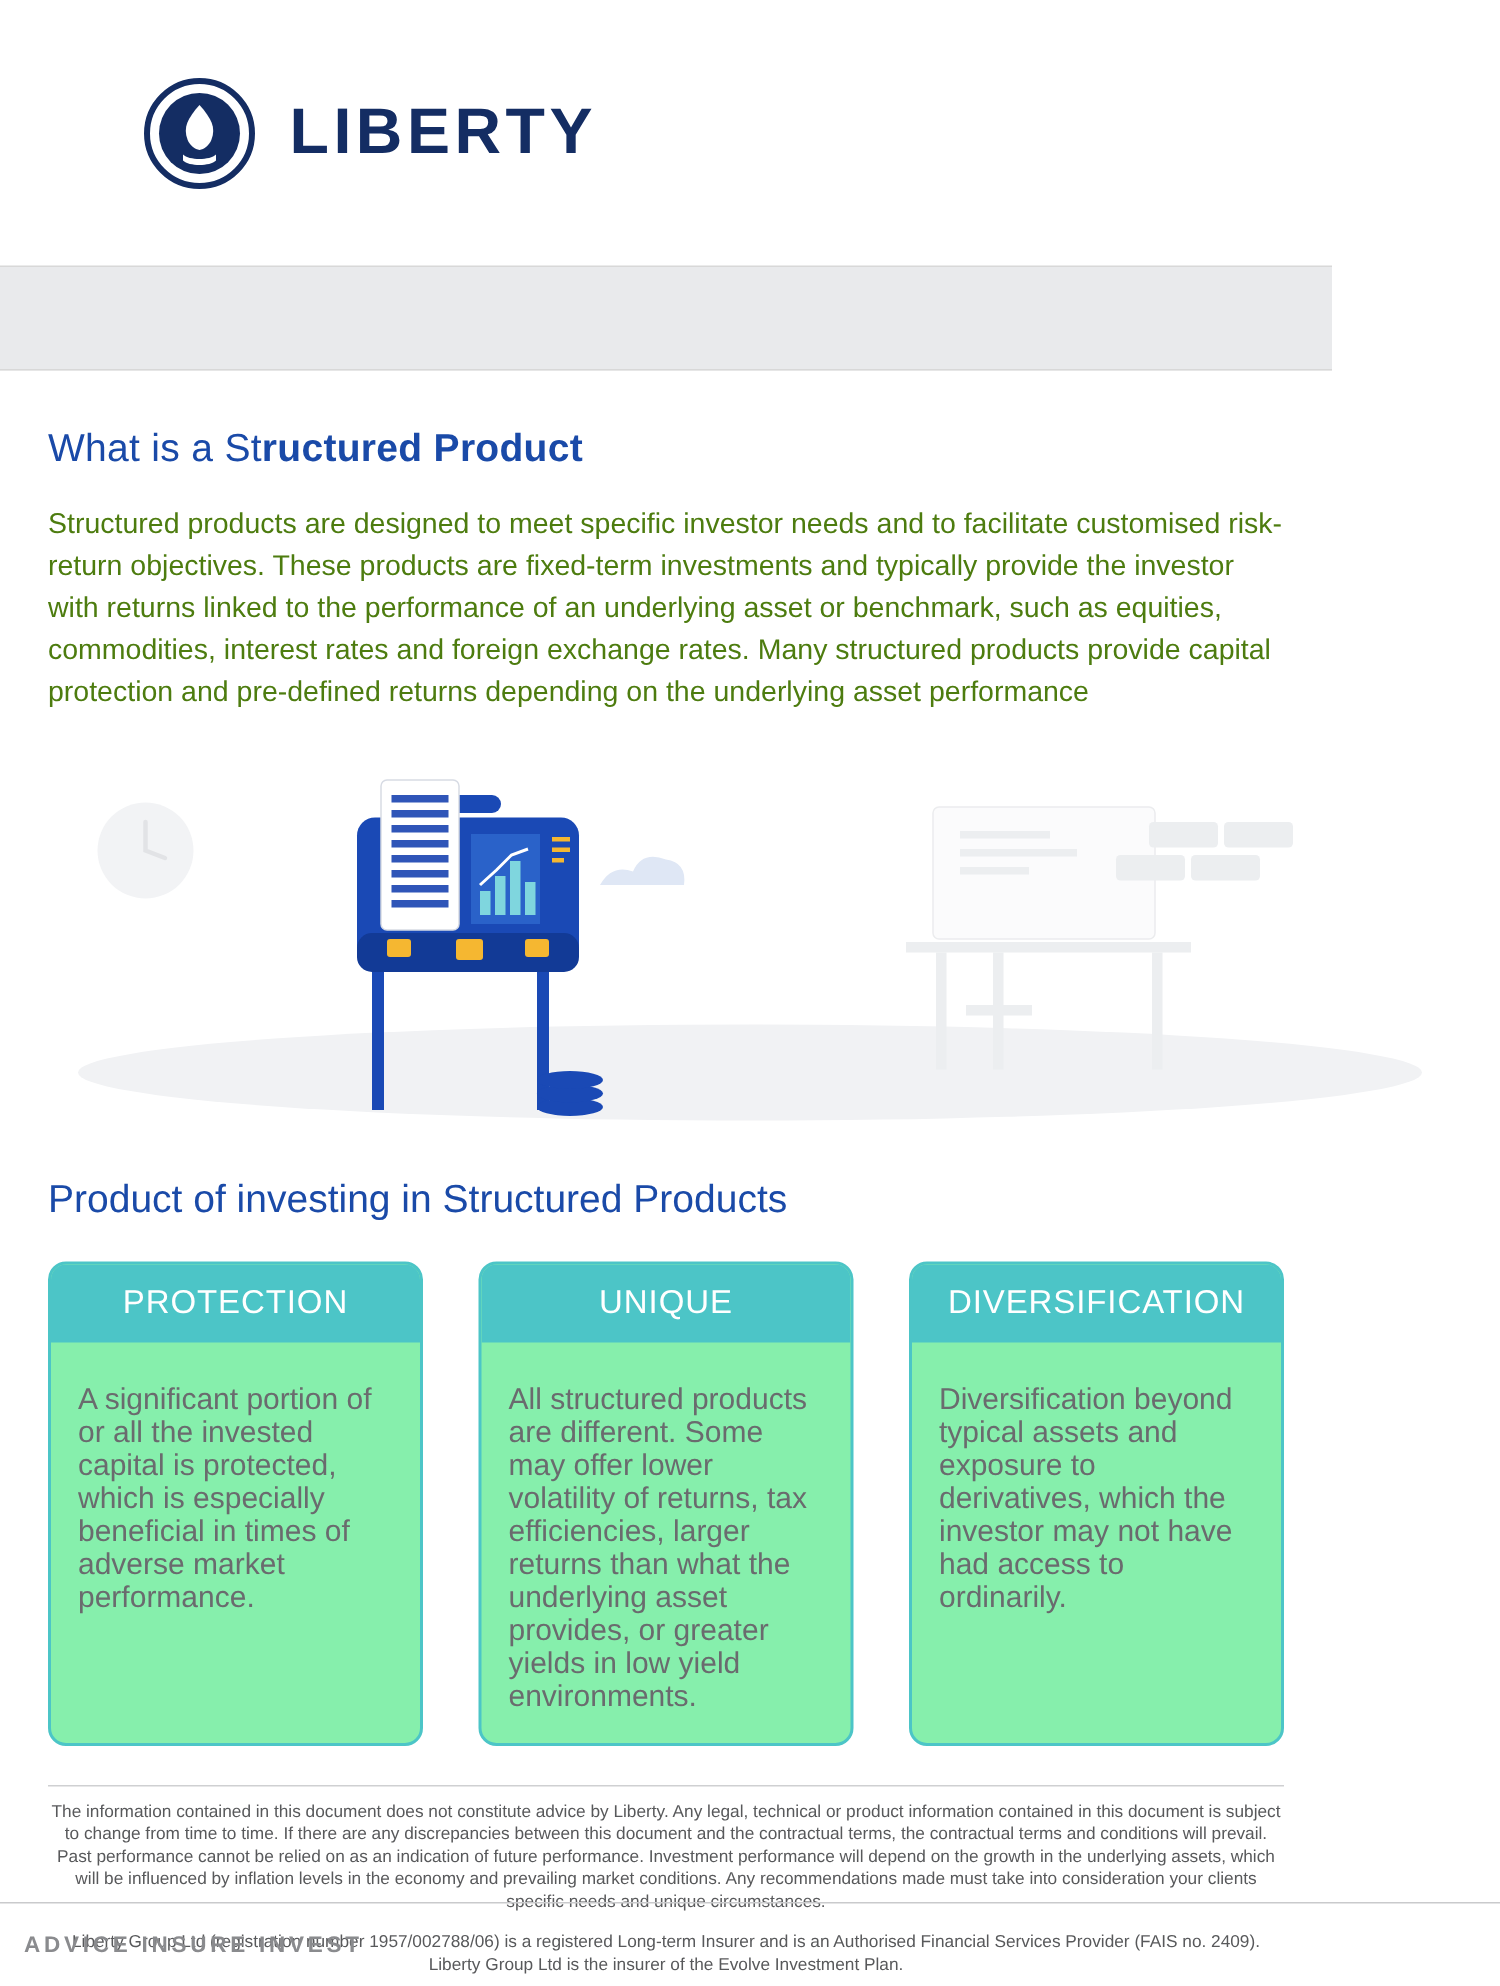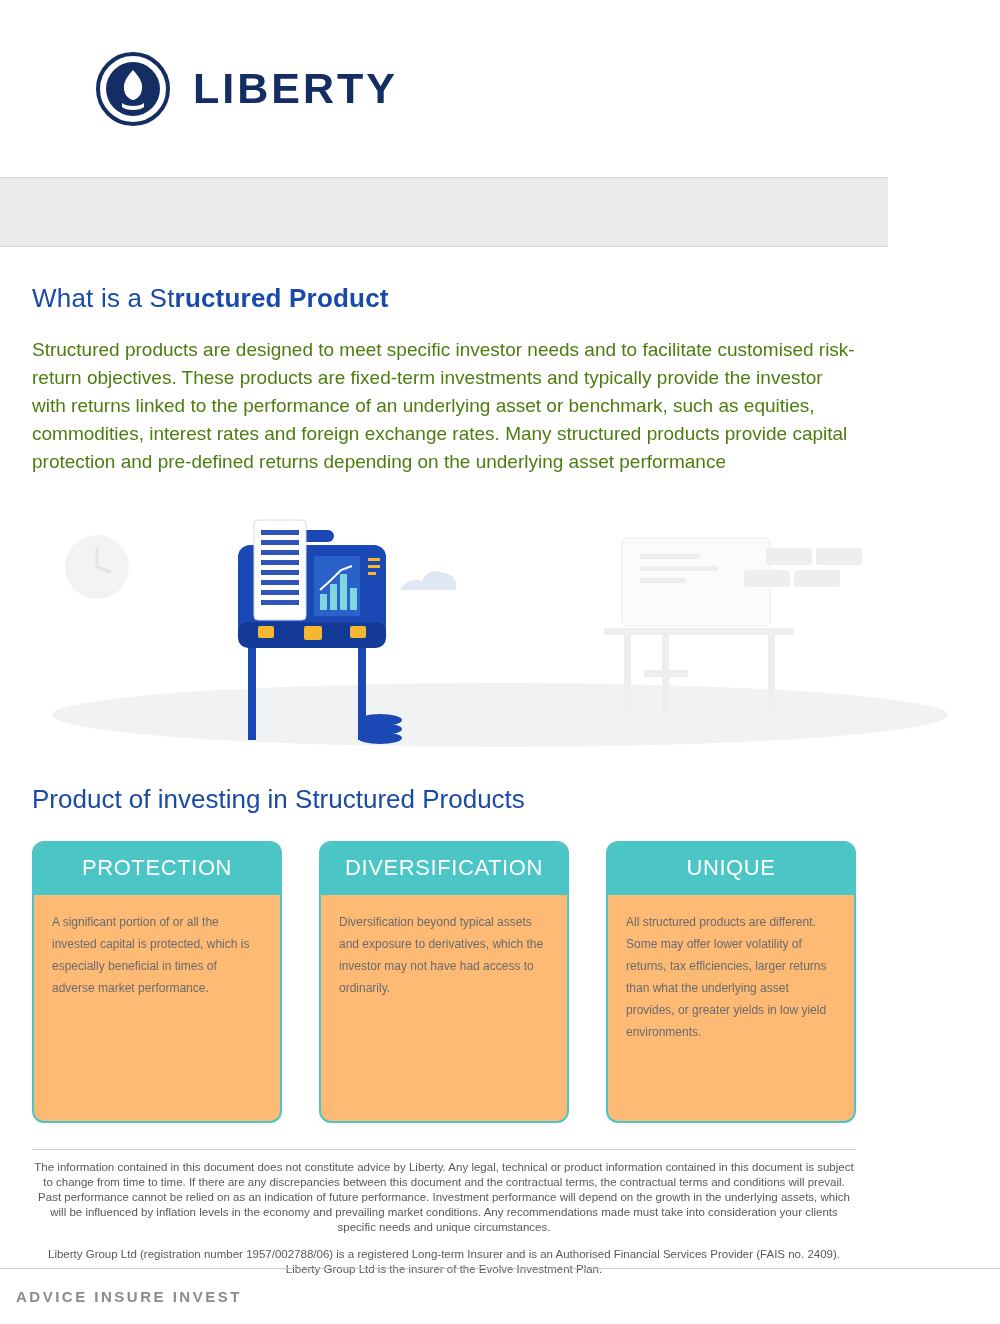--- a/index.html
+++ b/index.html
@@ -102,36 +102,36 @@
 
   .cards {
     display: flex;
     gap: 37px;
   }
   .card {
     width: 282px;
     border: 2px solid #4cc5c7;
     border-radius: 12px;
     overflow: hidden;
-    background: #fdba74;
+    background: #86efac;
     box-sizing: border-box;
     display: flex;
     flex-direction: column;
   }
   .card-head {
     background: #4cc5c7;
     color: #ffffff;
     text-align: center;
     font-size: 22px;
     padding: 12px 0 14px 0;
     letter-spacing: 0.6px;
   }
   .card-body {
-    padding: 16px 18px 20px 18px;
-    font-size: 12px;
+    padding: 27px 18px 20px 18px;
+    font-size: 20px;
     line-height: 22px;
     color: #6a6b6e;
     flex: 1 1 auto;
   }
   .card.tall .card-body { min-height: 190px; }
   .card.short .card-body { min-height: 190px; }
 
   
   .disclaimer-rule {
     margin: 26px 0 0 0;
@@ -272,28 +272,28 @@
       </svg>
     </div>
 
     <h2 class="benefits-title"><span>Product of investing in St</span><span class="bold">ructured Products</span></h2>
 
     <div class="cards">
       <div class="card short">
         <div class="card-head">PROTECTION</div>
         <div class="card-body">A significant portion of or all the invested capital is protected, which is especially beneficial in times of adverse market performance.</div>
       </div>
+      <div class="card tall">
+        <div class="card-head">UNIQUE</div>
+        <div class="card-body">All structured products are different. Some may offer lower volatility of returns, tax efficiencies, larger returns than what the underlying asset provides, or greater yields in low yield environments.</div>
+      </div>
       <div class="card short">
         <div class="card-head">DIVERSIFICATION</div>
         <div class="card-body">Diversification beyond typical assets and exposure to derivatives, which the investor may not have had access to ordinarily.</div>
       </div>
-      <div class="card tall">
-        <div class="card-head">UNIQUE</div>
-        <div class="card-body">All structured products are different. Some may offer lower volatility of returns, tax efficiencies, larger returns than what the underlying asset provides, or greater yields in low yield environments.</div>
-      </div>
     </div>
 
     <hr class="disclaimer-rule">
 
     <div class="disclaimer">
       <p>The information contained in this document does not constitute advice by Liberty. Any legal, technical or product information contained in this document is subject to change from time to time. If there are any discrepancies between this document and the contractual terms, the contractual terms and conditions will prevail. Past performance cannot be relied on as an indication of future performance. Investment performance will depend on the growth in the underlying assets, which will be influenced by inflation levels in the economy and prevailing market conditions. Any recommendations made must take into consideration your clients specific needs and unique circumstances.</p>
       <p>Liberty Group Ltd (registration number 1957/002788/06) is a registered Long-term Insurer and is an Authorised Financial Services Provider (FAIS no. 2409). Liberty Group Ltd is the insurer of the Evolve Investment Plan.</p>
     </div>
 
   </div>

